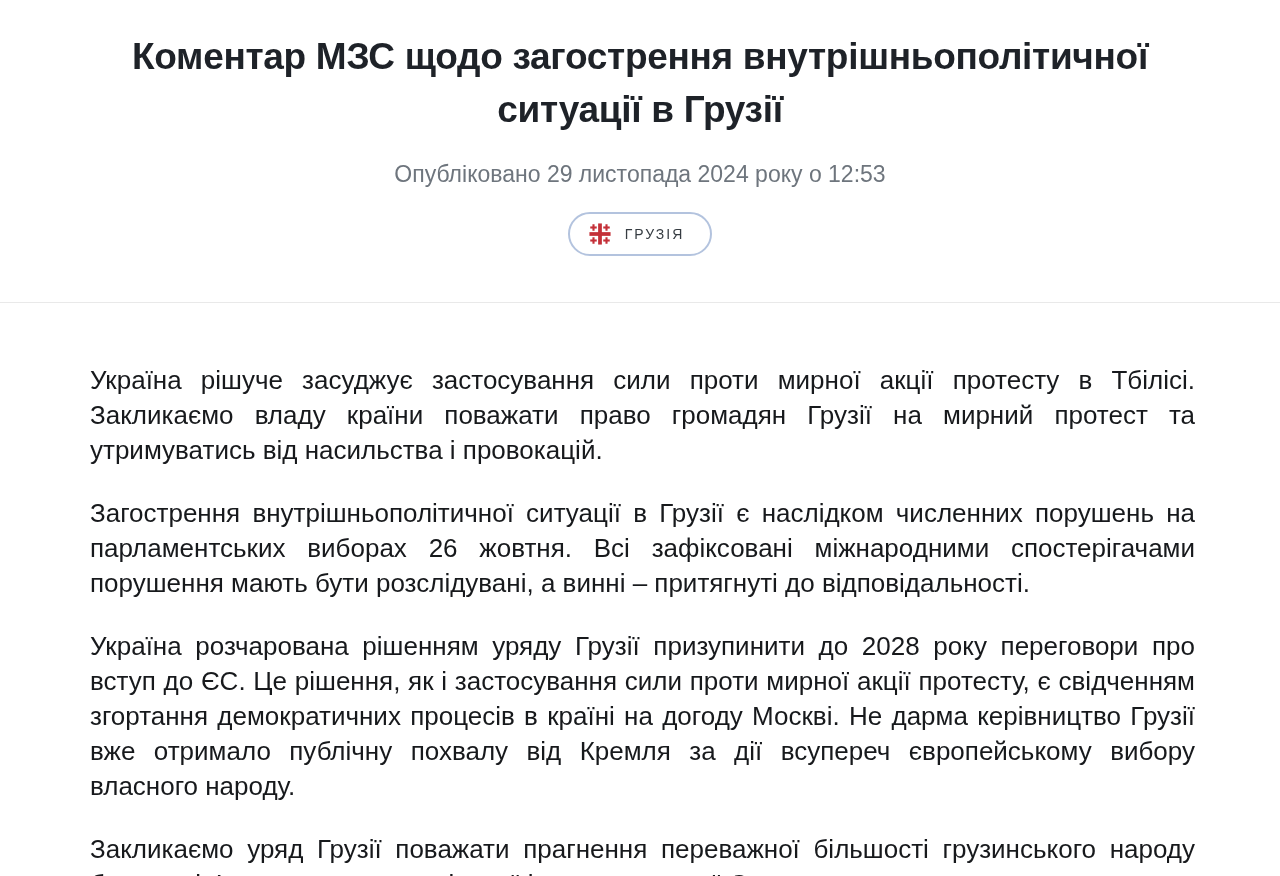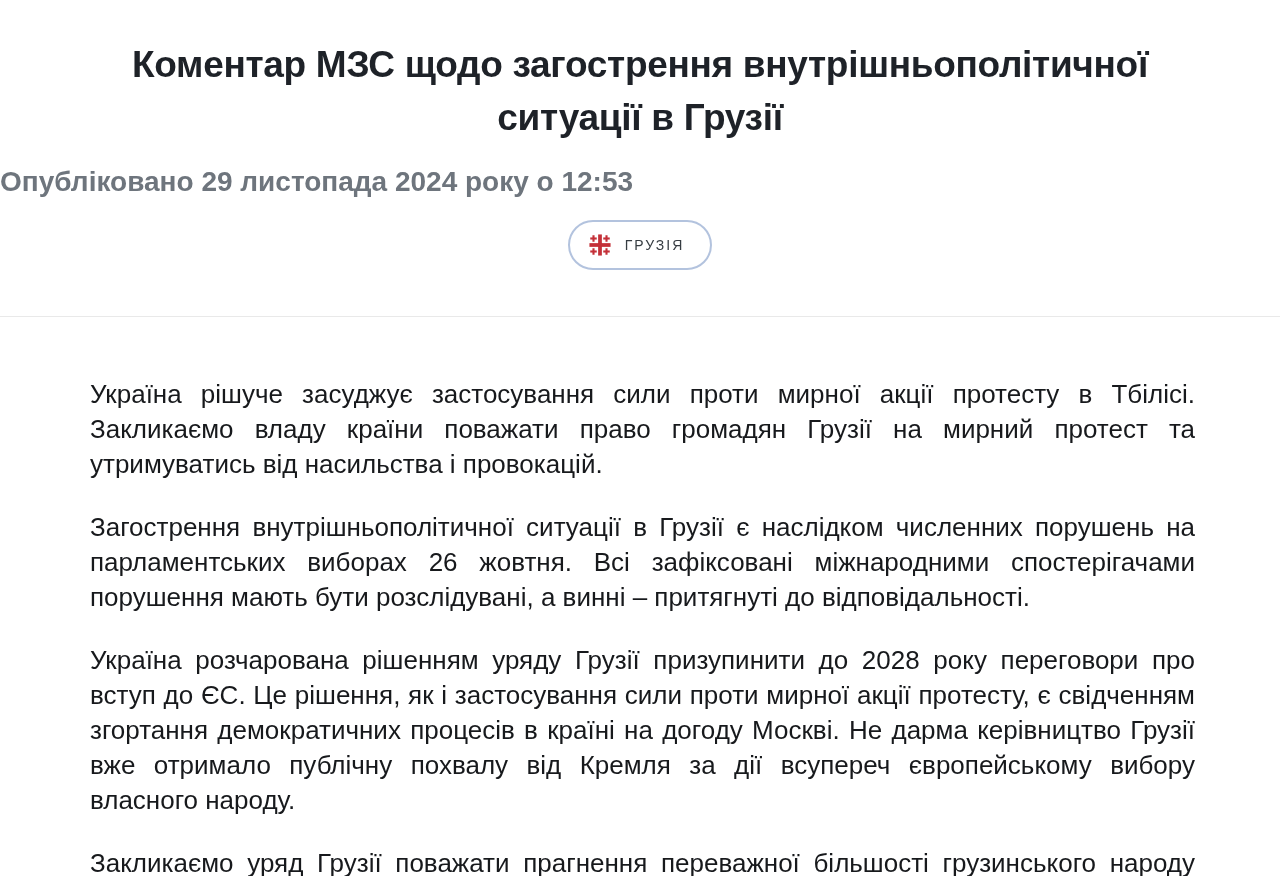--- a/index.html
+++ b/index.html
@@ -22,45 +22,46 @@
   .page {
     width: 1280px;
     min-height: 876px;
     background: var(--background);
   }
   .article-header {
     padding-top: 22px;
   }
   .page-title {
     max-width: 1120px;
-    margin: 16px auto;
+    margin: 8px auto;
     text-align: center;
     font-size: 37px;
     line-height: 53px;
     font-weight: 700;
     letter-spacing: -0.3px;
     color: var(--title-text);
   }
   .publish-date {
     margin: 26px 0 0;
-    font-size: 28px;
+    text-align: center;
+    font-size: 23px;
     line-height: 24px;
-    font-weight: 700;
+    font-weight: 400;
     color: var(--date-text);
   }
   .tag-row {
     display: flex;
     justify-content: center;
     margin-top: 26px;
   }
   .tag-pill {
     display: inline-flex;
     align-items: center;
     gap: 12px;
-    height: 50px;
+    height: 44px;
     padding: 0 26px 0 17px;
     border: 2px solid var(--tag-border);
     border-radius: 999px;
     background: var(--background);
     text-decoration: none;
     cursor: pointer;
   }
   .flag-icon {
     display: inline-flex;
     color: var(--flag-red);

